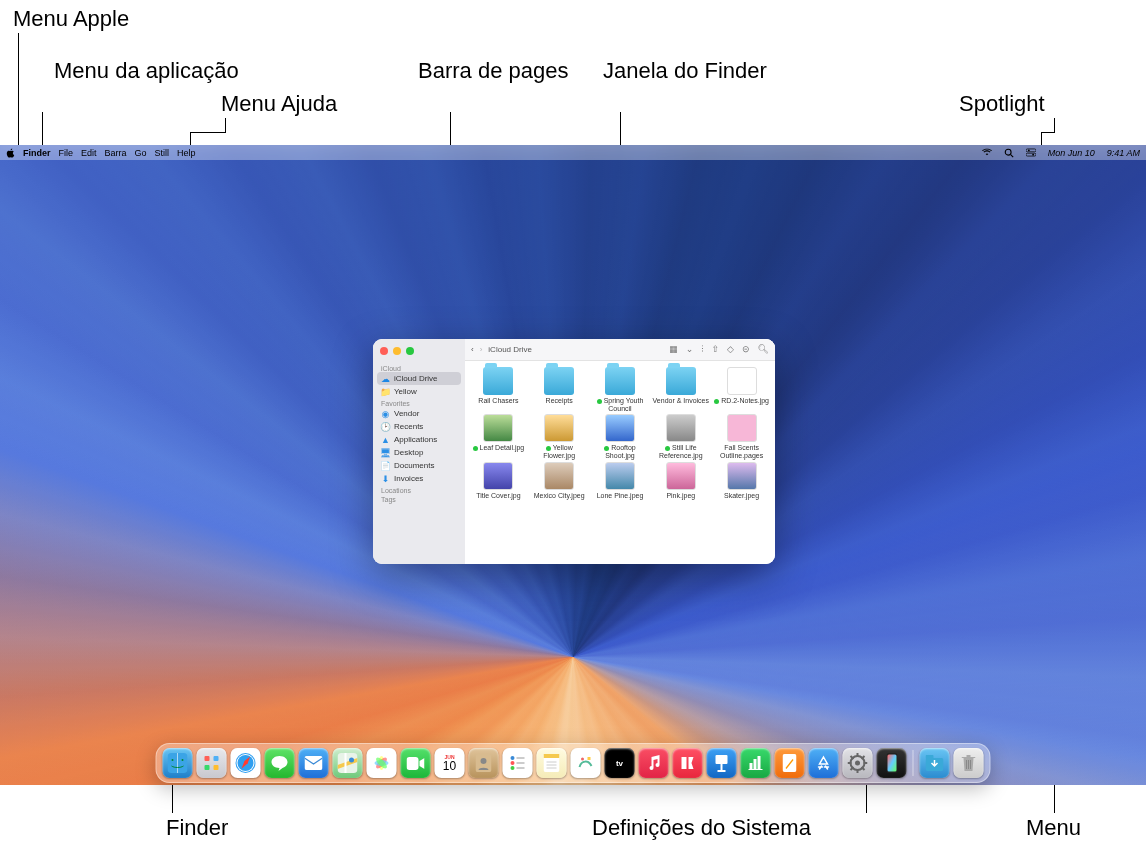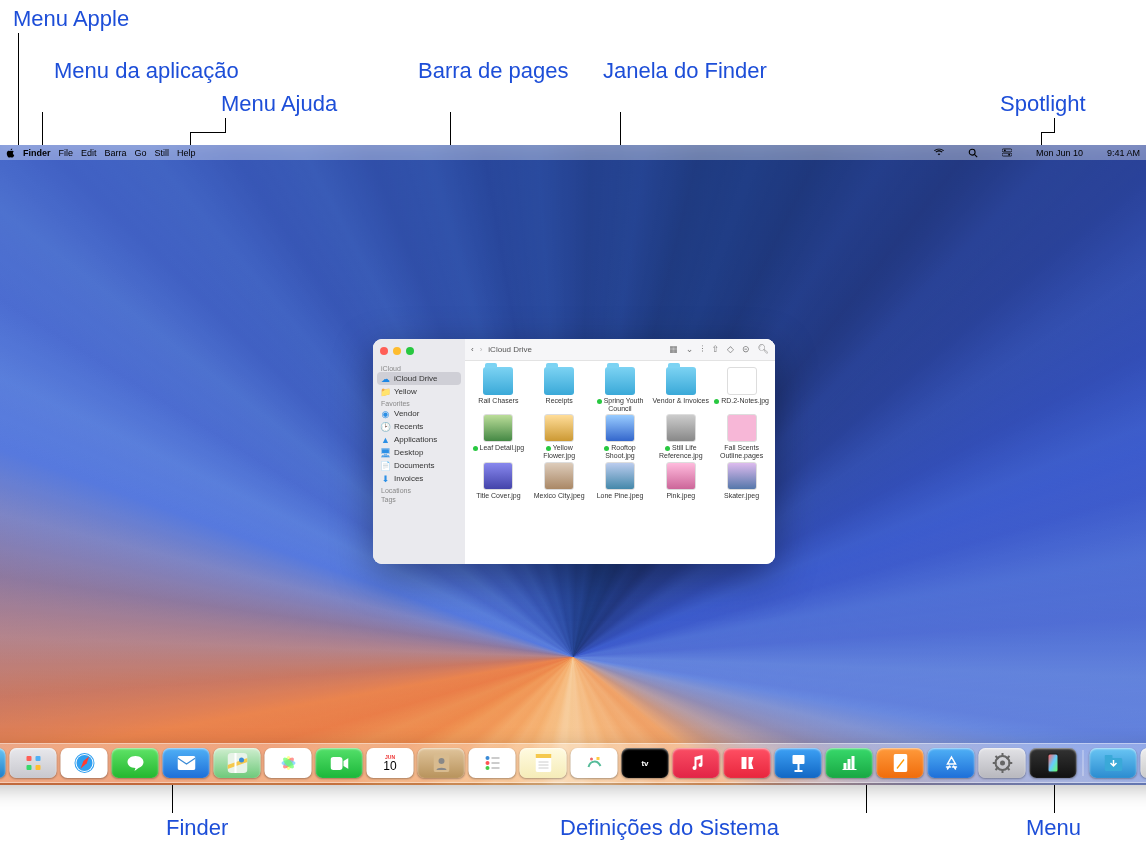--- a/index.html
+++ b/index.html
@@ -1,19 +1,19 @@
 <!DOCTYPE html>
 <html><head>
 <meta charset="utf-8">
 <style>
 * { margin: 0; padding: 0; box-sizing: border-box; font-family: -apple-system, "Helvetica Neue", Arial, sans-serif; }
 body { width: 1146px; height: 854px; background: #fff; position: relative; overflow: hidden; }
 
 
-.callout { position: absolute; font-size: 22px; color: #1d4ed8; font-weight: 400; }
+.callout { position: absolute; font-size: 22px; color: #000000; font-weight: 400; }
 .callout-line { position: absolute; background: #000; }
 
 
 .desktop {
   position: absolute; left: 0; top: 145px; width: 1146px; height: 640px;
   background:
     conic-gradient(from 200deg at 50% 80%,
       #f6b87a 0deg, #f4a766 20deg, #ef9050 40deg, #e97e4a 60deg,
       #5b7fe0 90deg, #3e5fc0 120deg, #2a4aa0 150deg, #1e3a80 180deg,
       #243b88 200deg, #3b5acc 230deg, #6a8ae0 260deg,
@@ -30,21 +30,21 @@
 
 .menubar {
   position: absolute; left: 0; top: 145px; width: 1146px; height: 15px;
   background: rgba(255,255,255,0.35); backdrop-filter: blur(6px);
   display: flex; align-items: center; font-size: 9px; color: #000;
   padding: 0 6px; justify-content: space-between;
 }
 .menubar-left { display:flex; gap:8px; align-items:center; }
 .menubar-left span { cursor: default; }
 .menubar .bold { font-weight:600; }
-.menubar-right { display:flex; gap:24px; align-items:flex-end; }
+.menubar-right { display:flex; gap:12px; align-items:flex-end;font-style:italic; }
 .menubar-right .icon { width:10px; height:10px; display:flex; align-items:center; justify-content:center; }
 
 
 .finder {
   position:absolute; left:373px; top:339px; width:402px; height:225px;
   background:#fff; border-radius:9px; box-shadow:0 12px 40px rgba(0,0,0,.35);
   display:flex; overflow:hidden; font-size:8px; color:#333;
 }
 .finder-sidebar { width:92px; background:#eaeaee; padding:6px 4px; display:flex; flex-direction:column; gap:2px; }
 .traffic { display:flex; gap:5px; padding:2px 3px 6px; }
@@ -65,21 +65,21 @@
 .folder::before{content:"";position:absolute;top:-4px;left:2px;width:12px;height:5px;background:#7cd3f3;border-radius:2px 2px 0 0;}
 .imgthumb { background:#ccc; border:1px solid #ddd; } .img-b{background:linear-gradient(#bd9,#484);} .img-c{background:linear-gradient(#fd9,#c93);}
 .img-d{background:linear-gradient(#9cf,#36c);} .img-e{background:linear-gradient(#ccc,#888);} .img-f{background:#f7b7d7;}
 .img-g{background:linear-gradient(#88e,#44a);} .img-h{background:linear-gradient(#dcb,#a86);} .img-i{background:linear-gradient(#bce,#48a);}
 .img-j{background:linear-gradient(#fbd,#c69);} .img-k{background:linear-gradient(#dbe,#57a);} .img-l{background:#fff;border:1px solid #ddd;}
 .dot { width:5px;height:5px;border-radius:50%;background:#28c840;display:inline-block;margin-right:2px;vertical-align:middle;}
 
 
 .dock-wrap { position:absolute; left:50%; bottom:71px; transform:translateX(-50%); }
 .dock { background:rgba(255,255,255,.3); border:1px solid rgba(255,255,255,.4); border-radius:14px; padding:4px 6px; display:flex; gap:4px; align-items:center; box-shadow:0 6px 20px rgba(0,0,0,.25);}
-.dock-item { width:47px; height:30px; border-radius:7px; display:flex; align-items:center; justify-content:center; font-size:16px; background:linear-gradient(#f5f5f7,#d8d8dc); box-shadow:inset 0 1px 2px rgba(255,255,255,.6),0 1px 2px rgba(0,0,0,.3);}
+.dock-item { width:30px; height:30px; border-radius:7px; display:flex; align-items:center; justify-content:center; font-size:16px; background:linear-gradient(#f5f5f7,#d8d8dc); box-shadow:inset 0 1px 2px rgba(255,255,255,.6),0 1px 2px rgba(0,0,0,.3);}
 .dock-sep { width:1px; height:26px; background:rgba(255,255,255,.5); margin:0 2px;}
 .d-finder{background:linear-gradient(#69c5f4,#1f7fc9);}
 .d-launchpad{background:linear-gradient(#e8e8ec,#c8c8ce);}
 .d-safari{background:#fff;}
 .d-messages{background:linear-gradient(#5fe367,#24b72f);}
 .d-mail{background:linear-gradient(#4fb0f6,#1e6fd8);}
 .d-maps{background:linear-gradient(#cfeecf,#6ec97a);}
 .d-photos{background:#fff;}
 .d-facetime{background:linear-gradient(#54e06a,#1cb73a);}
 .d-calendar{background:#fff; flex-direction:column;}
@@ -104,23 +104,23 @@
 svg{display:block;}
 </style>
 </head>
 <body>
 
 <div class="callout" style="left:13px;top:6px;">Menu Apple</div>
 <div class="callout" style="left:54px;top:58px;">Menu da aplicação</div>
 <div class="callout" style="left:221px;top:91px;">Menu Ajuda</div>
 <div class="callout" style="left:418px;top:58px;">Barra de pages</div>
 <div class="callout" style="left:603px;top:58px;">Janela do Finder</div>
-<div class="callout" style="left:1000px;top:91px;">Spotlight</div>
+<div class="callout" style="left:959px;top:91px;">Spotlight</div>
 <div class="callout" style="left:166px;top:815px;">Finder</div>
-<div class="callout" style="left:560px;top:815px;">Definições do Sistema</div>
+<div class="callout" style="left:592px;top:815px;">Definições do Sistema</div>
 <div class="callout" style="left:1026px;top:815px;">Menu</div>
 
 <div class="callout-line" style="left:18px;top:33px;width:1px;height:112px;"></div>
 <div class="callout-line" style="left:42px;top:112px;width:1px;height:33px;"></div>
 <div class="callout-line" style="left:225px;top:118px;width:1px;height:15px;"></div>
 <div class="callout-line" style="left:225px;top:132px;width:1px;height:1px;"></div>
 <div class="callout-line" style="left:190px;top:132px;width:36px;height:1px;"></div>
 <div class="callout-line" style="left:190px;top:132px;width:1px;height:13px;"></div>
 <div class="callout-line" style="left:450px;top:112px;width:1px;height:33px;"></div>
 <div class="callout-line" style="left:620px;top:112px;width:1px;height:228px;"></div>

